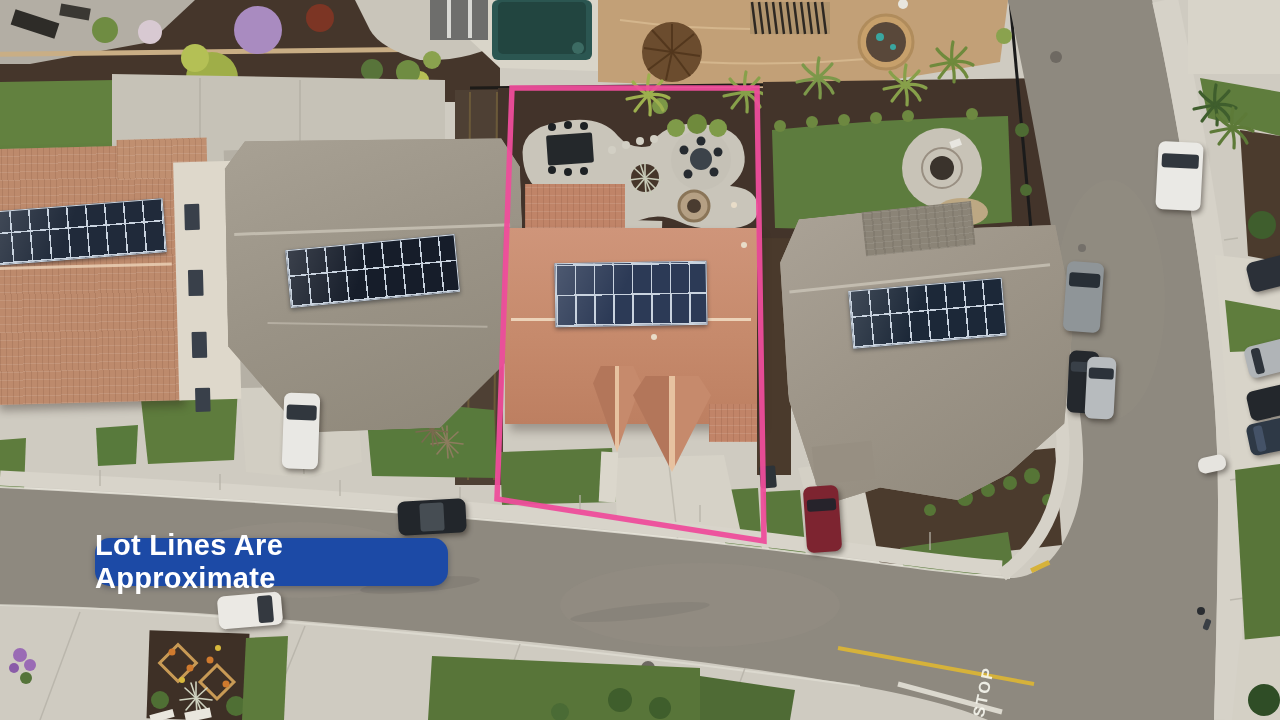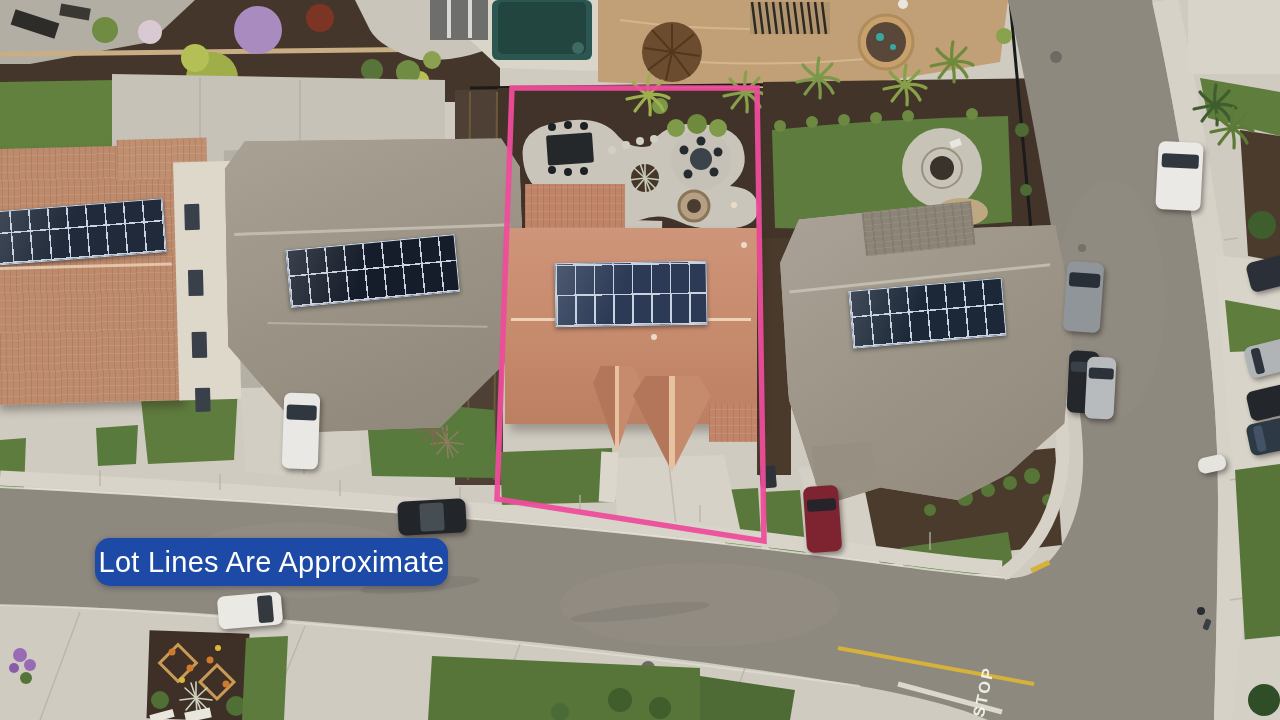--- a/index.html
+++ b/index.html
@@ -46,21 +46,21 @@
 
   
   .car{position:absolute;border-radius:7px;box-shadow:2px 3px 5px rgba(30,25,20,.45);}
   .car .ws{position:absolute;left:8%;width:84%;background:#1d232b;border-radius:3px;opacity:.9;}
   .car .wsH{position:absolute;top:10%;height:80%;background:#20262e;border-radius:3px;opacity:.9;}
 
   
   .badge{
     position:absolute;left:95px;top:538px;width:353px;height:48px;
     border-radius:15px;display:flex;align-items:center;justify-content:center;
-    color:#fff;font-size:29px;font-weight:400;letter-spacing:.3px;
+    color:#fff;font-size:29px;font-weight:700;letter-spacing:.3px;
     box-shadow:0 2px 6px rgba(10,20,50,.35);
   }
   .stopText{
     position:absolute;left:948px;top:682px;width:72px;height:20px;
     display:flex;align-items:center;justify-content:center;
     transform:rotate(-78deg);color:rgba(250,250,243,.88);
     font-size:16px;font-weight:700;letter-spacing:2px;
   }
   .person{position:absolute;border-radius:50%;}
 </style>

